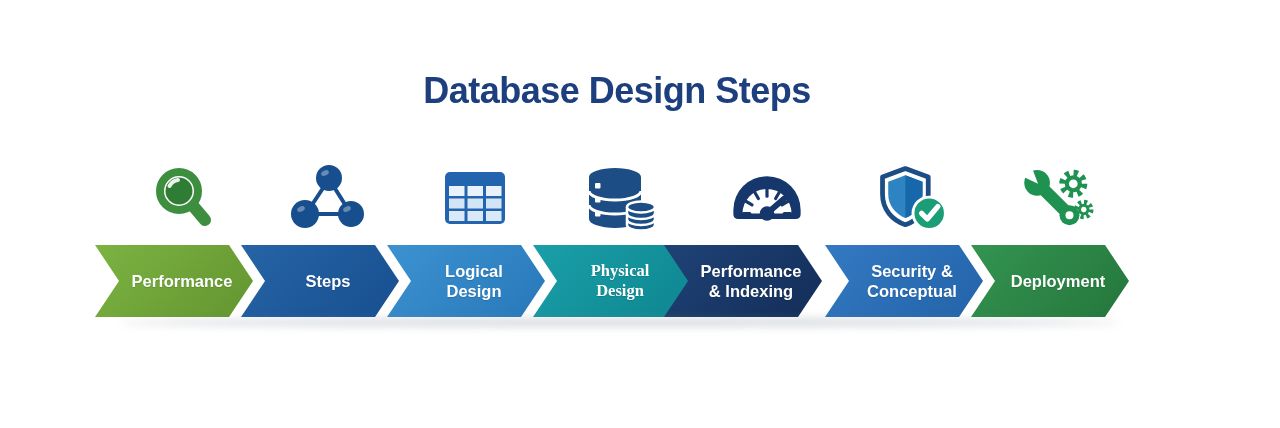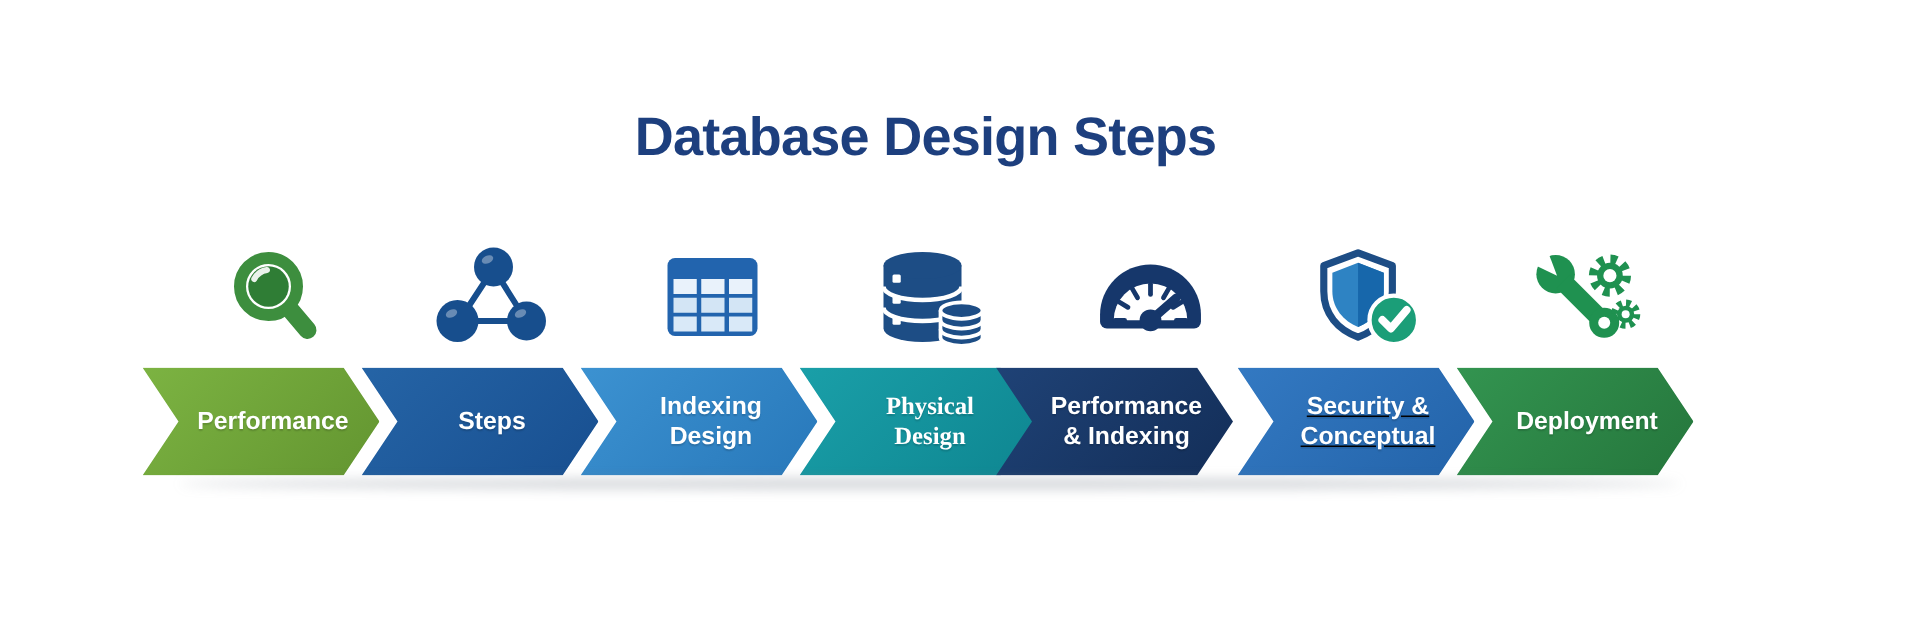--- a/index.html
+++ b/index.html
@@ -146,37 +146,37 @@
       <span>Performance</span>
     </div>
   </div>
   <div class="step s1" style="background: linear-gradient(135deg, rgb(37, 100, 166) 0%, rgb(24, 79, 144) 100%);">
     <div class="step-label">
         <span>Steps</span>
     </div>
   </div>
   <div class="step s2" style="background: linear-gradient(135deg, rgb(60, 146, 209) 0%, rgb(40, 120, 186) 100%);">
     <div class="step-label">
-      <span>Indexing</span>
+      <span>Logical</span>
         <span>Design</span>
     </div>
   </div>
   <div class="step s3" style="background: linear-gradient(135deg, rgb(26, 159, 168) 0%, rgb(14, 134, 145) 100%); font-family: Liberation Serif, serif;">
     <div class="step-label">
       <span>Physical</span>
         <span>Design</span>
     </div>
   </div>
   <div class="step s4" style="background: linear-gradient(135deg, rgb(31, 66, 118) 0%, rgb(19, 46, 88) 100%);">
     <div class="step-label">
       <span>Performance</span>
         <span>&amp; Indexing</span>
     </div>
   </div>
-  <div class="step s5" style="background: linear-gradient(135deg, rgb(51, 121, 194) 0%, rgb(35, 99, 169) 100%); text-decoration: underline;">
+  <div class="step s5" style="background: linear-gradient(135deg, rgb(51, 121, 194) 0%, rgb(35, 99, 169) 100%);">
     <div class="step-label">
       <span>Security &amp;</span>
         <span>Conceptual</span>
     </div>
   </div>
   <div class="step s6" style="background: linear-gradient(135deg, rgb(51, 148, 80) 0%, rgb(37, 118, 60) 100%);">
     <div class="step-label">
       <span>Deployment</span>
     </div>
   </div>

